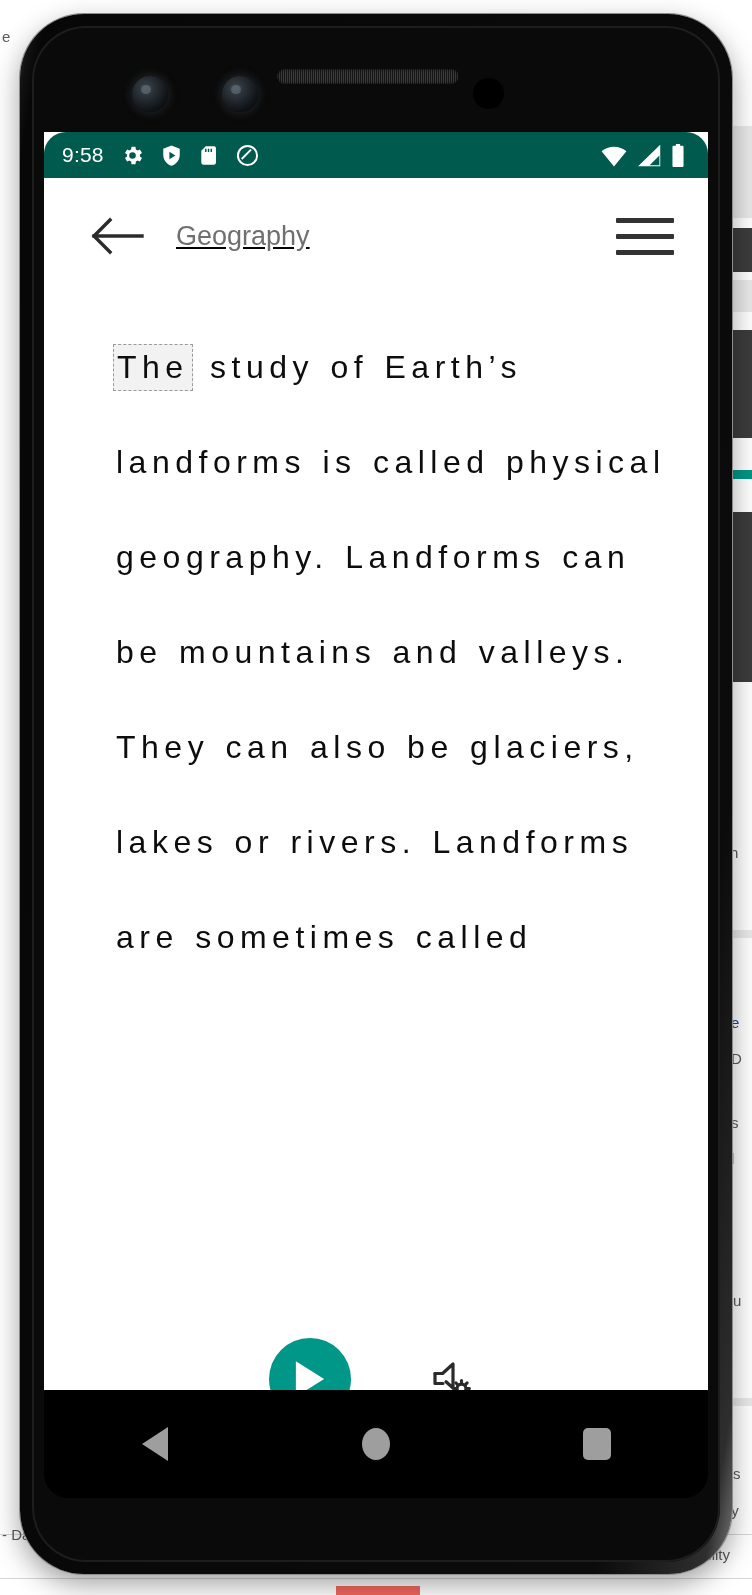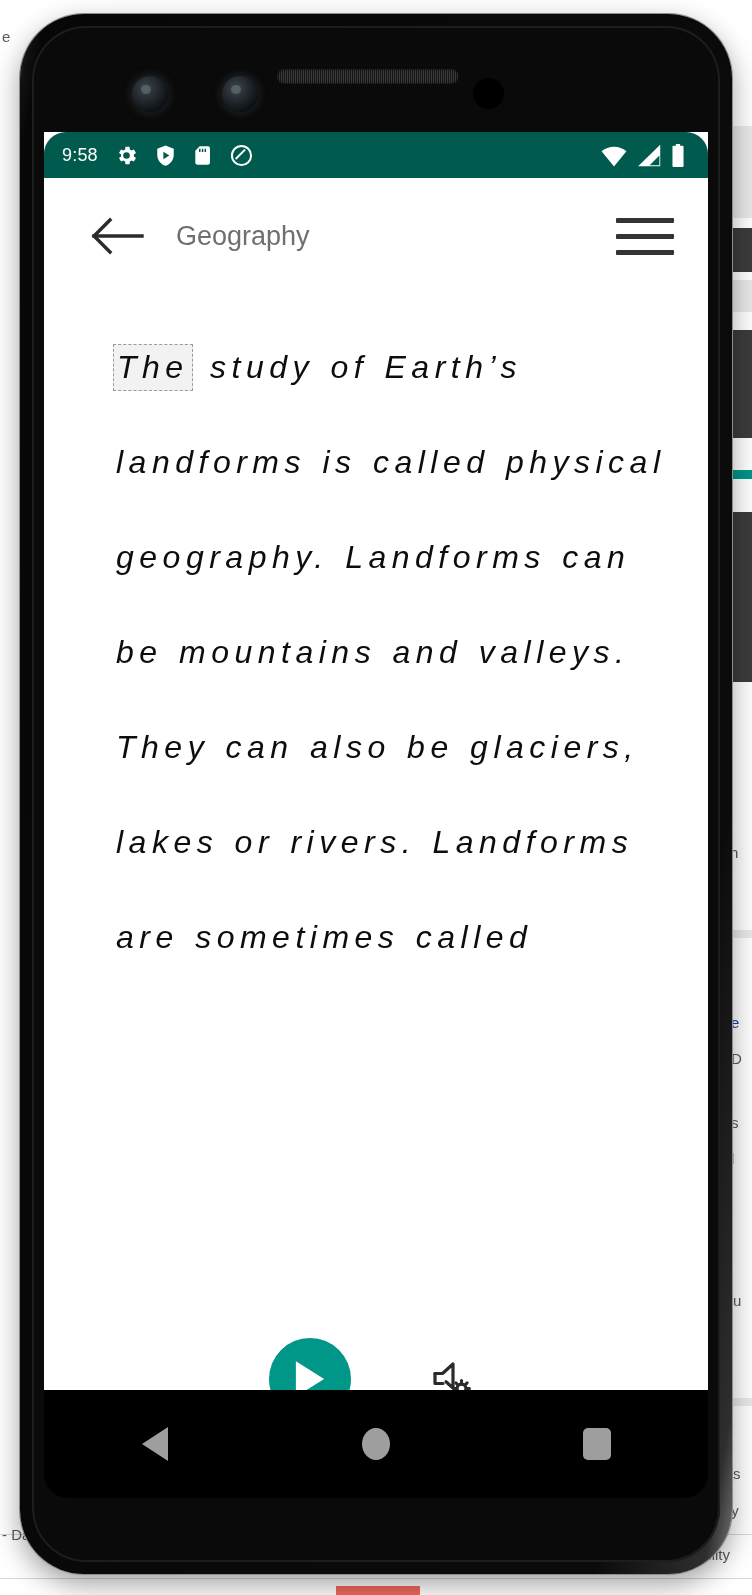--- a/index.html
+++ b/index.html
@@ -147,21 +147,21 @@
     height: 46px;
     background: #005a4d;
     display: flex;
     align-items: center;
     padding: 0 22px 0 18px;
     color: #ffffff;
     border-top-left-radius: 22px;
     border-top-right-radius: 22px;
   }
   #status-clock {
-    font-size: 18px;
+    font-size: 21px;
     letter-spacing: .2px;
     margin-right: 16px;
   }
   .sb-icons-left {
     display: flex;
     align-items: center;
     gap: 15px;
   }
   .sb-icons-right {
     margin-left: auto;
@@ -171,20 +171,21 @@
   }
   .sb-ico { display: block; }
 
   
   #app-bar {
     height: 116px;
     display: flex;
     align-items: center;
     padding: 0 30px 0 46px;
     background: #ffffff;
+    text-decoration: underline;
   }
   #back-button {
     width: 58px;
     height: 58px;
     display: flex;
     align-items: center;
     justify-content: center;
     cursor: pointer;
   }
   #app-title {
@@ -215,21 +216,20 @@
   #reader {
     padding: 26px 40px 0 72px;
   }
   #reader-text {
     font-size: 32px;
     line-height: 95px;
     letter-spacing: 5.5px;
     color: #0d0d0d;
     font-family: "Liberation Sans", sans-serif;
     word-spacing: 2px;
-    font-style: italic;
   }
   #reader-text .wordhl {
     background: #f2f2f2;
     border: 1px dashed #9a9a9a;
     padding: 4px 3px 5px 3px;
     margin: 0 1px 0 -3px;
   }
 
   
   #player-controls {

